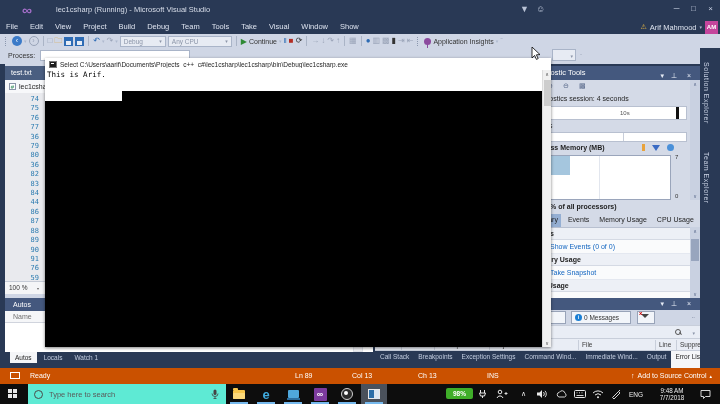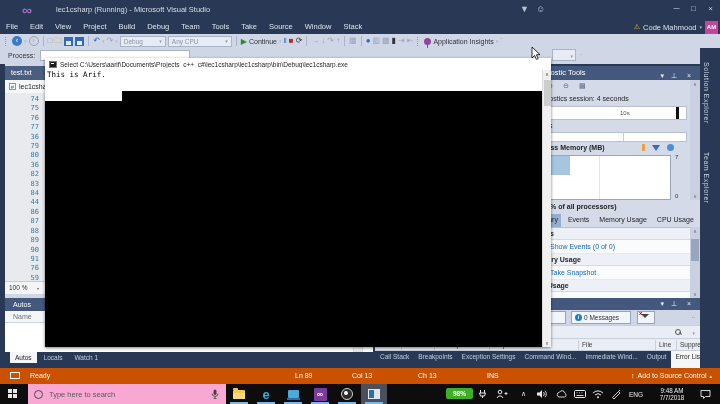--- a/index.html
+++ b/index.html
@@ -162,21 +162,21 @@
   
   .statusbar { position:absolute; left:0; top:368px; width:720px; height:16px; background:#CA5100; color:#fff; font-size:7px; }
   .sb { position:absolute; top:4px; }
   .sb-ico { position:absolute; left:10px; top:4px; width:10px; height:7px; border:1px solid #fff; }
   .sb-right { position:absolute; right:8px; top:4px; display:flex; gap:3px; align-items:center; }
 
   
   .taskbar { position:absolute; left:0; top:384px; width:720px; height:20px; background:#0D0D0D; }
   .startbtn { position:absolute; left:8px; top:5px; width:10px; height:10px; display:grid; grid-template-columns:4px 4px; grid-template-rows:4px 4px; gap:1px; }
   .startbtn span { background:#E8E8E8; }
-  .tsearch { position:absolute; left:28px; top:0; width:198px; height:20px; background:#f9a8d4; display:flex; align-items:center; }
+  .tsearch { position:absolute; left:28px; top:0; width:198px; height:20px; background:#5eead4; display:flex; align-items:center; }
   .cortana { width:9px; height:9px; border:1.5px solid #4A4A4A; border-radius:50%; margin:0 6px; }
   .tsearch input { flex:1; border:none; outline:none; font-size:7.5px; color:#333; background:transparent; font-family:"Liberation Sans",sans-serif;}
   .tsearch input::placeholder { color:#5A5A5A; }
   .micwrap { margin-right:7px; }
   .appslot { position:absolute; top:0; width:26px; height:20px; display:flex; align-items:center; justify-content:center; }
   .appslot::after { content:""; position:absolute; left:4px; bottom:0; width:18px; height:2px; background:#76B9ED; }
   .appslot.active { background:#4A515B; }
   .folder { width:12px; height:9px; background:#F7C64C; position:relative; border-radius:1px; }
   .folder::before { content:""; position:absolute; left:0; top:-2px; width:5px; height:2px; background:#F7C64C; border-radius:1px 1px 0 0; }
   .folder::after { content:""; position:absolute; left:0; bottom:0; width:12px; height:6px; background:#FCD97A; border-radius:1px; }
@@ -212,27 +212,27 @@
     <div class="menus">
         <span class="menu">File</span>
         <span class="menu">Edit</span>
         <span class="menu">View</span>
         <span class="menu">Project</span>
         <span class="menu">Build</span>
         <span class="menu">Debug</span>
         <span class="menu">Team</span>
         <span class="menu">Tools</span>
         <span class="menu">Take</span>
-        <span class="menu">Source</span>
+        <span class="menu">Visual</span>
         <span class="menu">Window</span>
-        <span class="menu">Stack</span>
+        <span class="menu">Show</span>
       </div>
     <div class="account">
       <span class="warn">⚠</span>
-      <span class="acct-name">Code Mahmood</span>
+      <span class="acct-name">Arif Mahmood</span>
       <span class="caret">▾</span>
       <span class="avatar">AM</span>
     </div>
   </div>
 
   <div class="toolbar">
     <span class="grip"></span>
     <span class="circ">‹</span>
     <span class="caret">▾</span>
     <span class="circ gray">›</span>

